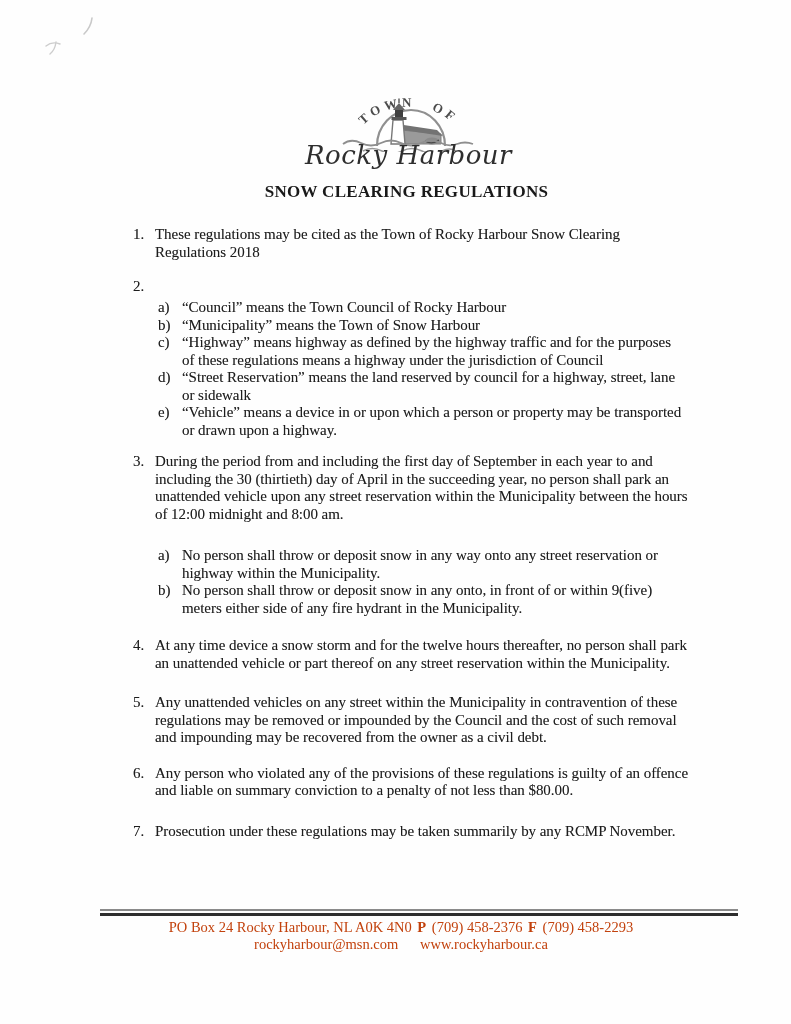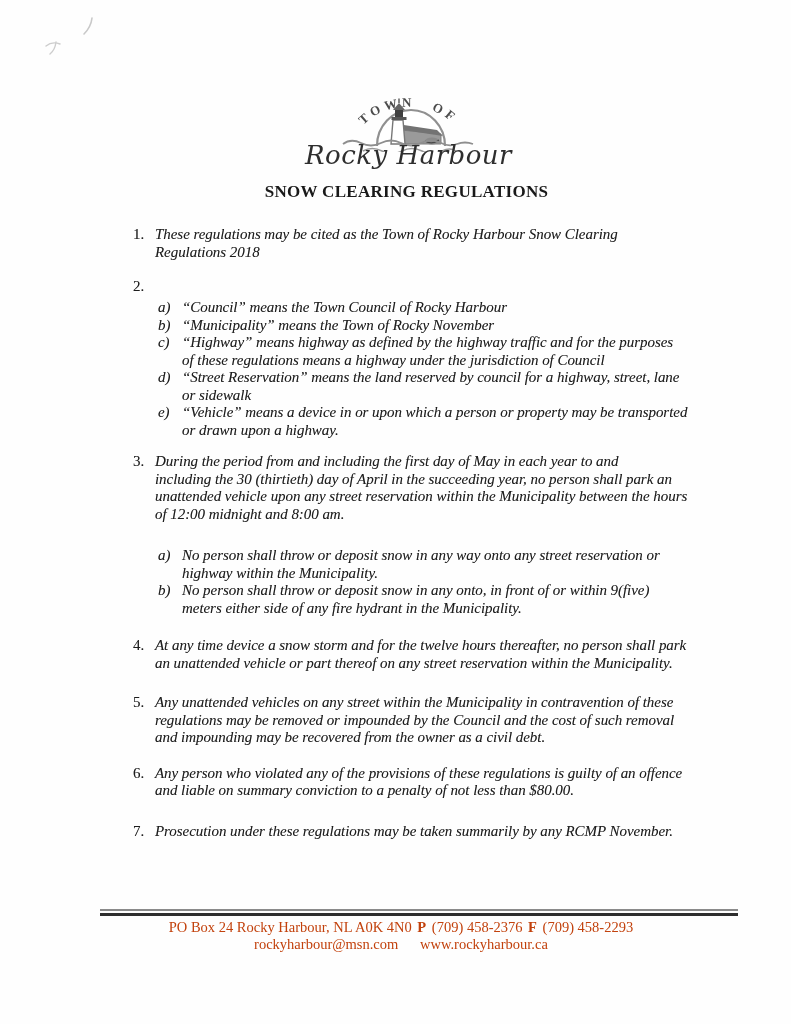--- a/index.html
+++ b/index.html
@@ -45,21 +45,21 @@
   
   .content{
     position:absolute;top:226px;left:133px;width:612px;
     font-size:15px;line-height:17.5px;
     letter-spacing:-0.05px;
     text-shadow:0 0 0.4px rgba(20,20,20,0.35);
   }
   ol.reg-list{list-style:none;margin:0;padding:0;}
   .reg-item{display:flex;}
   .reg-item .num{width:22px;flex:0 0 22px;}
-  .reg-item .body{flex:1;font-style:italic;}
+  .reg-item .body{flex:1;}
   .reg-text,.sub-text{white-space:pre-wrap;display:block;}
   ol.sublist{list-style:none;margin:0;padding:0;margin-left:3px;}
   .sub-item{display:flex;}
   .sub-item .letter{width:24px;flex:0 0 24px;}
   .sub-item .sub-text{flex:1;}
   .reg-item:nth-child(1){margin-bottom:17px;}
   .reg-item:nth-child(2){margin-bottom:14px;}
   .reg-item:nth-child(3){margin-bottom:20px;}
   .reg-item:nth-child(4){margin-bottom:22px;}
   .reg-item:nth-child(5){margin-bottom:18px;}
@@ -150,21 +150,21 @@
     <span class="num">2.</span>
     <div class="body">
       <ol class="sublist">
   <li class="sub-item">
     <span class="letter">a)</span>
     <span class="sub-text">“Council” means the Town Council of Rocky Harbour</span>
   </li>
 
   <li class="sub-item">
     <span class="letter">b)</span>
-    <span class="sub-text">“Municipality” means the Town of Rocky November</span>
+    <span class="sub-text">“Municipality” means the Town of Snow Harbour</span>
   </li>
 
   <li class="sub-item">
     <span class="letter">c)</span>
     <span class="sub-text">“Highway” means highway as defined by the highway traffic and for the purposes
 of these regulations means a highway under the jurisdiction of Council</span>
   </li>
 
   <li class="sub-item">
     <span class="letter">d)</span>
@@ -177,21 +177,21 @@
     <span class="sub-text">“Vehicle” means a device in or upon which a person or property may be transported
 or drawn upon a highway.</span>
   </li>
 </ol>
     </div>
   </li>
 
   <li class="reg-item">
     <span class="num">3.</span>
     <div class="body">
-      <span class="reg-text">During the period from and including the first day of May in each year to and
+      <span class="reg-text">During the period from and including the first day of September in each year to and
 including the 30 (thirtieth) day of April in the succeeding year, no person shall park an
 unattended vehicle upon any street reservation within the Municipality between the hours
 of 12:00 midnight and 8:00 am.</span>
       <ol class="sublist">
   <li class="sub-item">
     <span class="letter">a)</span>
     <span class="sub-text">No person shall throw or deposit snow in any way onto any street reservation or
 highway within the Municipality.</span>
   </li>
 

